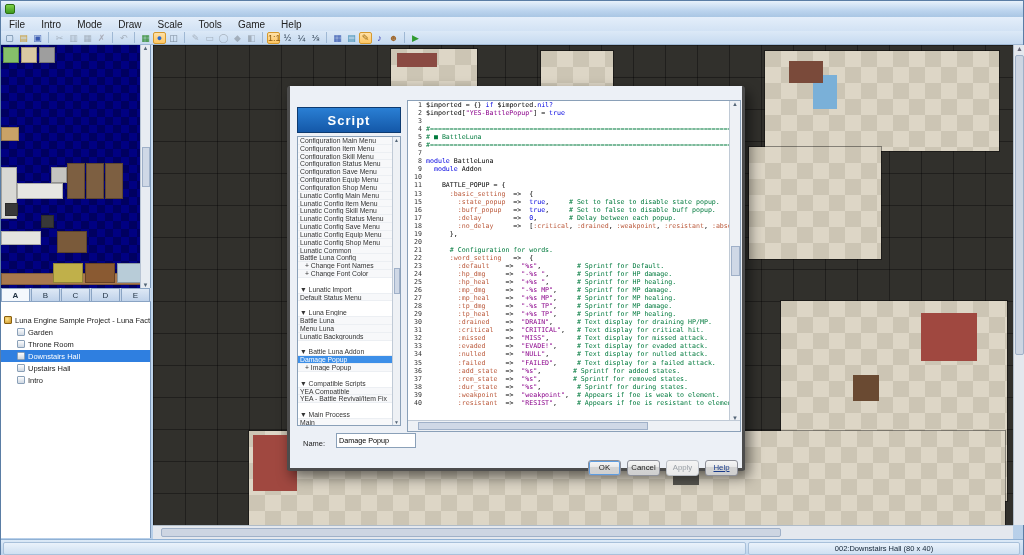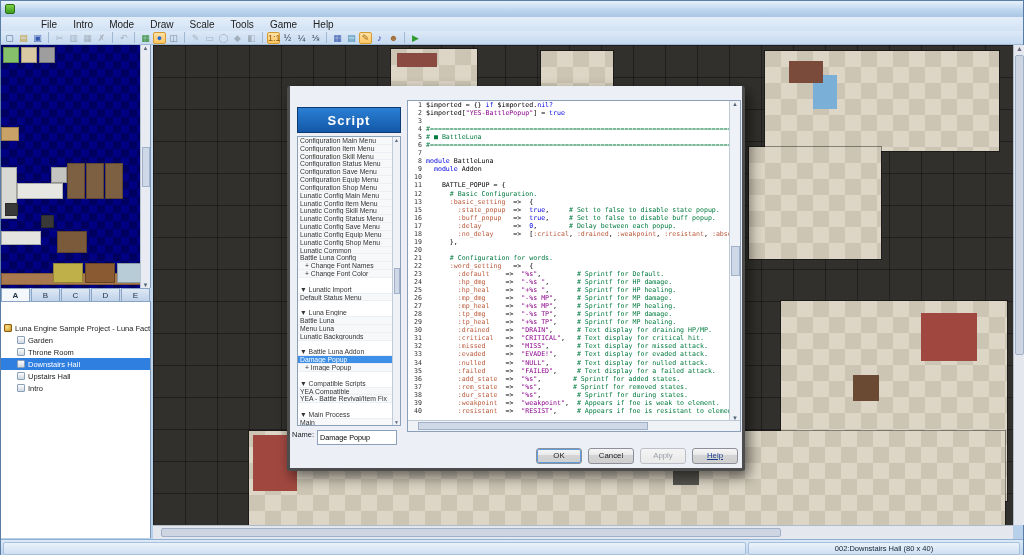--- a/index.html
+++ b/index.html
@@ -9,21 +9,21 @@
     background:linear-gradient(#cfe0f2,#b7cfe9); border:1px solid #5a7da5; }
 
   
   #titlebar { position:absolute; left:0; top:0; width:100%; height:16px;
     background:linear-gradient(#e7f1fb,#bcd4ee 60%,#a9c6e4); display:flex; align-items:center;
     font-size:10px; color:#1b2c3e; padding-left:4px; gap:4px; }
   #app-icon { width:10px; height:10px; background:linear-gradient(#7fd24a,#3f9a1e);
     border:1px solid #2c6e13; border-radius:2px; }
   #menubar { position:absolute; left:0; top:16px; width:100%; height:14px;
     background:linear-gradient(#e4eefa,#d2e2f4); display:flex; align-items:center;
-    font-size:10px; color:#222;padding-left:32px; }
+    font-size:10px; color:#222; }
   #menubar .mi { padding:0 8px; height:100%; display:flex; align-items:center; }
   #toolbar { position:absolute; left:0; top:30px; width:100%; height:14px;
     background:linear-gradient(#dce9f7,#c6daf0); display:flex; align-items:center;
     padding-left:2px; gap:1px; border-bottom:1px solid #9fb8d4; }
   .ticon { width:13px; height:12px; font-size:9px; line-height:12px; text-align:center;
     border-radius:2px; cursor:default; }
   .ticon.dis { opacity:.35; filter:grayscale(.8); }
   .ticon.act { background:linear-gradient(#ffe1a8,#ffc763); border:1px solid #d69a2e; line-height:10px; }
   .tsep { width:1px; height:11px; background:#9fb8d4; margin:0 3px; }
 
@@ -36,21 +36,21 @@
     background:#e8ecf2; border-left:1px solid #b8c4d4; font-size:6px; color:#567;
     display:flex; flex-direction:column; justify-content:space-between; align-items:center; }
   #palette-scroll .thumb { width:8px; height:40px; background:#cfd8e6; border:1px solid #9fb0c8; }
   #tile-tabs { position:absolute; left:0; top:287px; width:150px; height:14px; display:flex;
     background:#c6d6ea; border-bottom:1px solid #8aa4c4; }
   .ttab { flex:1; font-size:8px; text-align:center; line-height:13px; color:#234;
     border:1px solid #8aa4c4; border-bottom:none; background:linear-gradient(#dde8f5,#bfd2ea);
     margin-right:1px; }
   .ttab.on { background:#f4f8fd; font-weight:bold; }
   #maptree { position:absolute; left:0; top:301px; width:150px; height:236px; background:#fff;
-    border-right:1px solid #7a96b8; font-size:7.5px; color:#222; padding-top:20px; overflow:hidden; }
+    border-right:1px solid #7a96b8; font-size:7.5px; color:#222; padding-top:12px; overflow:hidden; }
   .trow { display:flex; align-items:center; height:12px; padding-left:3px; gap:3px; white-space:nowrap; }
   .trow .ic { width:8px; height:8px; flex:none; border-radius:1px; }
   .ic-proj { background:radial-gradient(circle at 35% 35%,#ffe38a,#c89020); border:1px solid #8a6010; border-radius:50%; }
   .ic-map { background:linear-gradient(#fdfdfd,#cfd8e2); border:1px solid #8aa0b8; }
   .trow.child { padding-left:16px; }
   .trow.sel { background:#2f7fe0; color:#fff; }
 
   
   #mapview { position:absolute; left:152px; top:44px; width:860px; height:480px;
     background:#31302c;
@@ -101,22 +101,22 @@
   .lrow { height:7.83px; line-height:7.8px; padding-left:2px; white-space:nowrap;
     overflow:hidden; border-bottom:1px solid #eceff3; background:#f7f8fa; }
   .lrow.blank { background:#fff; border-bottom:none; }
   .lrow.hdr { background:#fff; }
   .lrow.sub { padding-left:7px; }
   .lrow.sel { background:#3d8fe8; color:#fff; }
   #dlg-list-scroll { position:absolute; right:0; top:0; width:8px; height:100%;
     background:#eef1f5; border-left:1px solid #c0cad6; font-size:5px; color:#567;
     display:flex; flex-direction:column; justify-content:space-between; align-items:center; }
   #dlg-list-scroll .thumb { width:6px; height:26px; background:#cfd8e6; border:1px solid #9fb0c8; }
-  #name-row { position:absolute; left:2px; top:344px; width:104px; height:18px;
-    display:flex; align-items:flex-start; gap:3px; font-size:7.5px; color:#222; }
+  #name-row { position:absolute; left:13px; top:344px; width:104px; height:18px;
+    display:flex; align-items:flex-end; gap:11px; font-size:7.5px; color:#222; }
   #name-input { width:80px; height:15px; border:1px solid #8aa0b8; background:#fff;
     font-size:7.2px; font-family:"Liberation Sans",sans-serif; padding:0 2px; }
 
   #code-wrap { position:absolute; left:117px; top:14px; width:334px; height:332px;
     background:#fff; border:1px solid #8aa0b8; overflow:hidden; }
   #code { position:absolute; left:0; top:0; width:322px; height:320px; overflow:hidden;
     font-family:"DejaVu Sans Mono","Liberation Mono",monospace; font-size:6.6px; }
   .cline { display:flex; height:8.05px; line-height:8.05px; white-space:pre; }
   .cnum { width:18px; flex:none; text-align:right; padding-right:4px; color:#333; }
   .ctext { color:#000;text-align:center; }
@@ -127,23 +127,23 @@
     background:#eef1f5; border-left:1px solid #c0cad6; font-size:6px; color:#567;
     display:flex; flex-direction:column; justify-content:space-between; align-items:center; }
   #code-vscroll .thumb { width:9px; height:30px; background:#cfd8e6; border:1px solid #9fb0c8; }
   #code-hscroll { position:absolute; left:0; bottom:0; width:334px; height:11px;
     background:#eef1f5; border-top:1px solid #c0cad6; }
   #code-hscroll .thumb { position:absolute; left:10px; top:1px; width:230px; height:8px;
     background:#cfd8e6; border:1px solid #9fb0c8; }
 
   #dlg-buttons { position:absolute; left:0; top:362px; width:452px; height:18px;
     display:flex; justify-content:flex-end; gap:6px; padding-right:4px; }
-  .win7btn { width:46px; height:16px; font-size:7.8px; color:#1a1a1a;
+  .win7btn { width:33px; height:16px; font-size:7.8px; color:#1a1a1a;
     background:linear-gradient(#f6f6f6,#e8e8e8 45%,#d4d4d4 46%,#cfcfcf);
-    border:1px solid #8e9099; border-radius:3px; text-align:center; line-height:14px; }
+    border:1px solid #8e9099; border-radius:3px; text-align:center; line-height:14px;margin-top:12px; }
   .win7btn.default { box-shadow:0 0 0 1px #5e9de0 inset; }
   .win7btn.disabled { color:#9aa0a6; background:linear-gradient(#f4f4f4,#e9e9e9); border-color:#bcc0c6; }
   .win7btn.link { text-decoration:underline; color:#1a3c8c; }
 </style>
 </head>
 <body>
 
 <div id="app">
 
   <div id="titlebar">
@@ -367,23 +367,20 @@
           <div class="cline">
      <span class="cnum">9</span>
      <span class="ctext">  <span class="kw">module</span> Addon</span></div>
           <div class="cline">
      <span class="cnum">10</span>
      <span class="ctext"></span></div>
           <div class="cline">
      <span class="cnum">11</span>
      <span class="ctext">    BATTLE_POPUP = {</span></div>
           <div class="cline">
-     <span class="cnum">12</span>
-     <span class="ctext">      <span class="com"># Basic Configuration.</span></span></div>
-          <div class="cline">
      <span class="cnum">13</span>
      <span class="ctext">      <span class="sym">:basic_setting</span>  =&gt;  {</span></div>
           <div class="cline">
      <span class="cnum">15</span>
      <span class="ctext">        <span class="sym">:state_popup</span>  =&gt;  <span class="kw">true</span>,     <span class="com"># Set to false to disable state popup.</span></span></div>
           <div class="cline">
      <span class="cnum">16</span>
      <span class="ctext">        <span class="sym">:buff_popup</span>   =&gt;  <span class="kw">true</span>,     <span class="com"># Set to false to disable buff popup.</span></span></div>
           <div class="cline">
      <span class="cnum">17</span>

